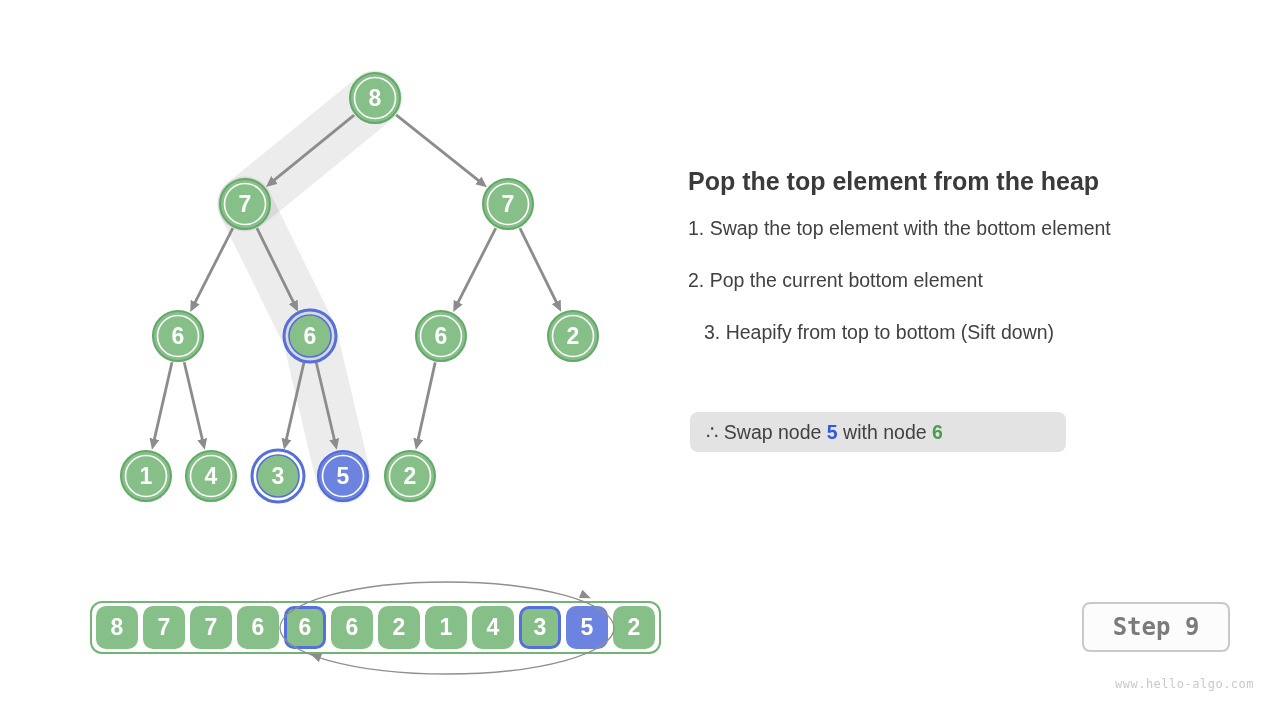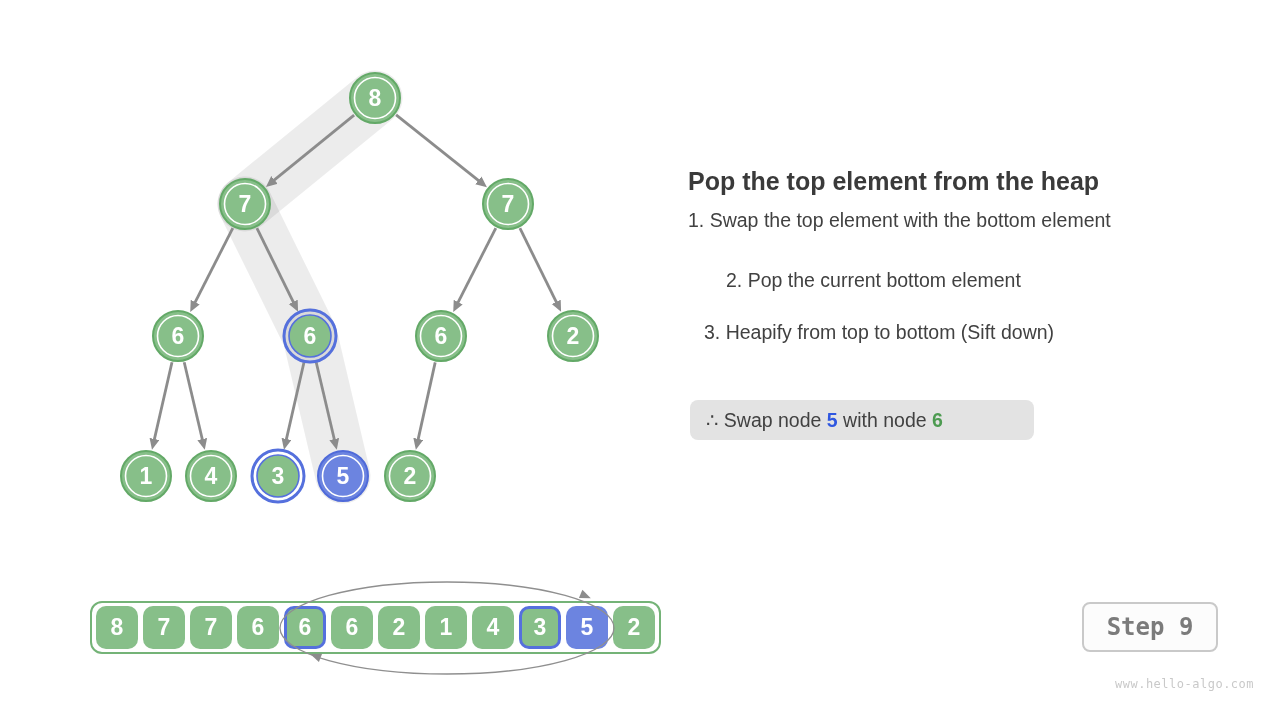--- a/index.html
+++ b/index.html
@@ -14,43 +14,43 @@
   .nbo{fill:none;stroke:#5570dd;stroke-width:3;}
   .nbi{fill:#87bf89;stroke:#5570dd;stroke-width:1.6;}
   .nt{fill:#ffffff;font-weight:700;font-size:23px;text-anchor:middle;
       font-family:"Liberation Sans",sans-serif;}
   .edge{stroke:#8c8c8c;stroke-width:2.8;}
   .band{stroke:rgba(0,0,0,0.075);stroke-width:55;stroke-linecap:round;}
   
   .panel-text{position:absolute;color:#414141;font-size:19.5px;white-space:nowrap;z-index:2;}
   #panel-title{position:absolute;left:688px;top:167px;font-size:25px;font-weight:700;
                color:#3a3a3a;white-space:nowrap;z-index:2;}
-  .l1{left:688px;top:209px;}
-  .l2{left:726px;top:269px;}
+  .l1{left:688px;top:217px;}
+  .l2{left:688px;top:269px;}
   .l3{left:704px;top:321px;}
   .because{left:705px;top:371px;}
-  .therefore-box{position:absolute;left:690px;top:400px;width:344px;height:40px;
+  .therefore-box{position:absolute;left:690px;top:412px;width:376px;height:40px;
                  background:#e3e3e3;border-radius:8px;z-index:2;}
   .therefore-box .inner{padding-left:16px;line-height:40px;font-size:19.5px;color:#414141;
                         white-space:nowrap;}
   .num-b{color:#2f57e0;font-weight:700;}
   .num-g{color:#4d9b51;font-weight:700;}
   
   .heap-array{position:absolute;left:90px;top:601px;width:571px;height:53px;
               box-sizing:border-box;border:2px solid #74b377;border-radius:12px;
               background:#ffffff;display:flex;align-items:center;gap:5px;
               padding:3px 4px;z-index:2;}
   .cell{width:42px;height:43px;box-sizing:border-box;border-radius:10px;background:#87bf89;
         display:flex;align-items:center;justify-content:center;color:#fff;
         font-weight:700;font-size:23px;flex:none;}
   .cell.hl{border:3px solid #5570dd;}
   .cell.blue{background:#6c84e0;}
   .swap-arc{left:0;top:555px;z-index:3;}
   
-  .step-box{position:absolute;left:1082px;top:602px;width:136px;height:50px;
+  .step-box{position:absolute;left:1082px;top:602px;width:148px;height:50px;
             box-sizing:border-box;border:2px solid #c9c9c9;border-radius:8px;
             background:#fcfcfc;display:flex;align-items:center;justify-content:center;
             font-family:"DejaVu Sans Mono",monospace;font-weight:700;font-size:24px;
             color:#7b7b7b;z-index:2;}
   .watermark{position:absolute;left:1078px;top:677px;font-family:"DejaVu Sans Mono",monospace;
              font-size:12px;color:#c9c9c9;letter-spacing:0.5px;z-index:2;margin-left:37px;}
 </style>
 </head>
 <body>
 

